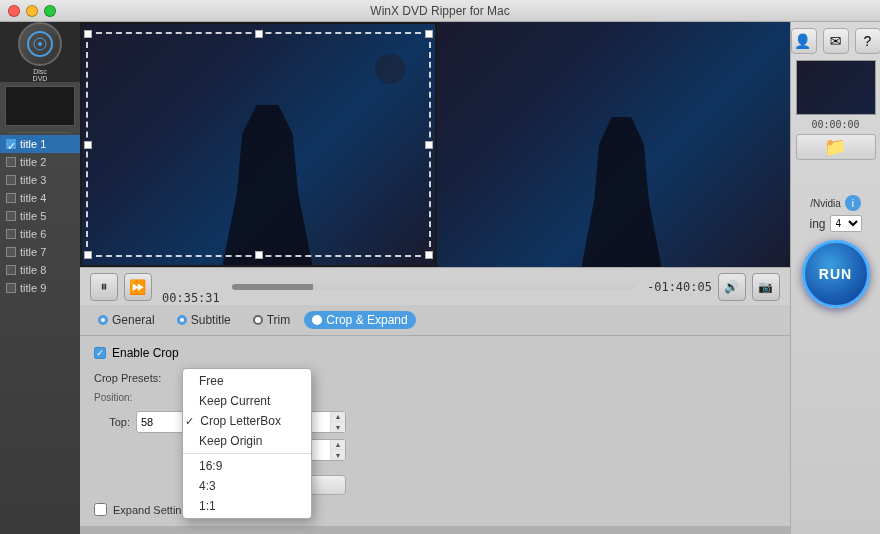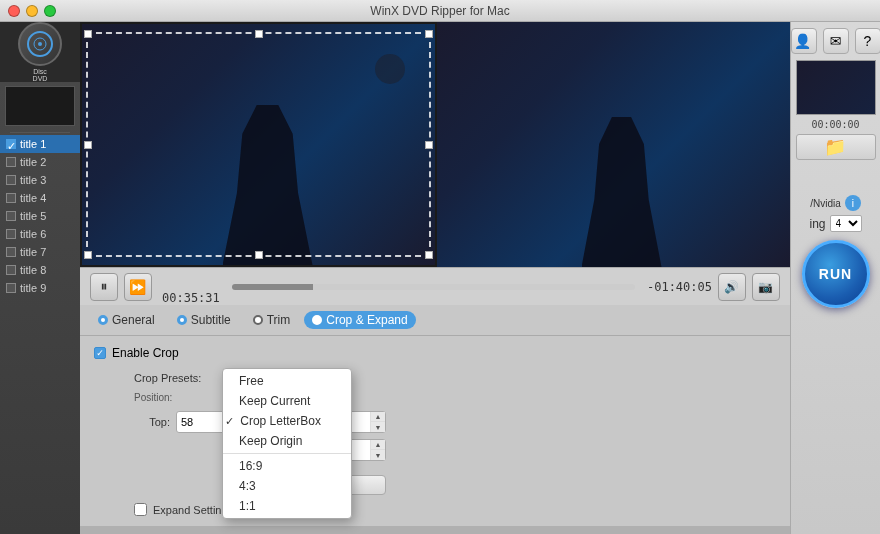--- a/index.html
+++ b/index.html
@@ -320,21 +320,20 @@
       display: flex;
       align-items: center;
       justify-content: center;
       color: white;
       font-size: 9px;
     }
 
     .crop-main-row {
       display: flex;
       gap: 20px;
-      margin-left: 40px;
     }
 
     .crop-left-col {
       flex: 1;
     }
 
     .presets-row {
       display: flex;
       align-items: flex-start;
       gap: 8px;

